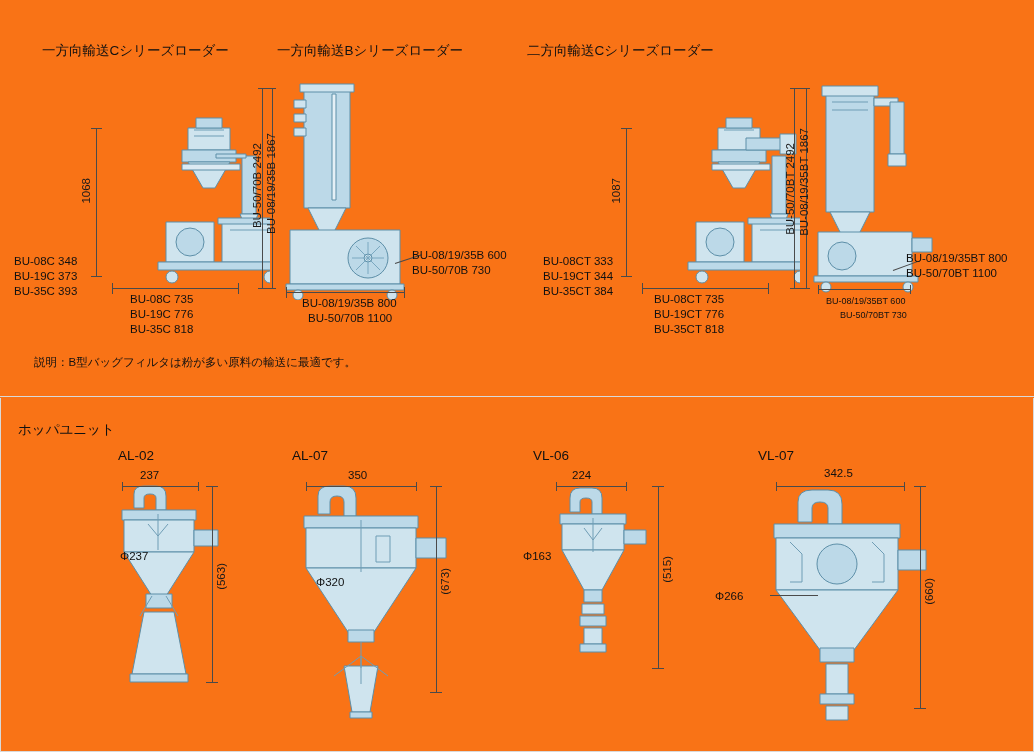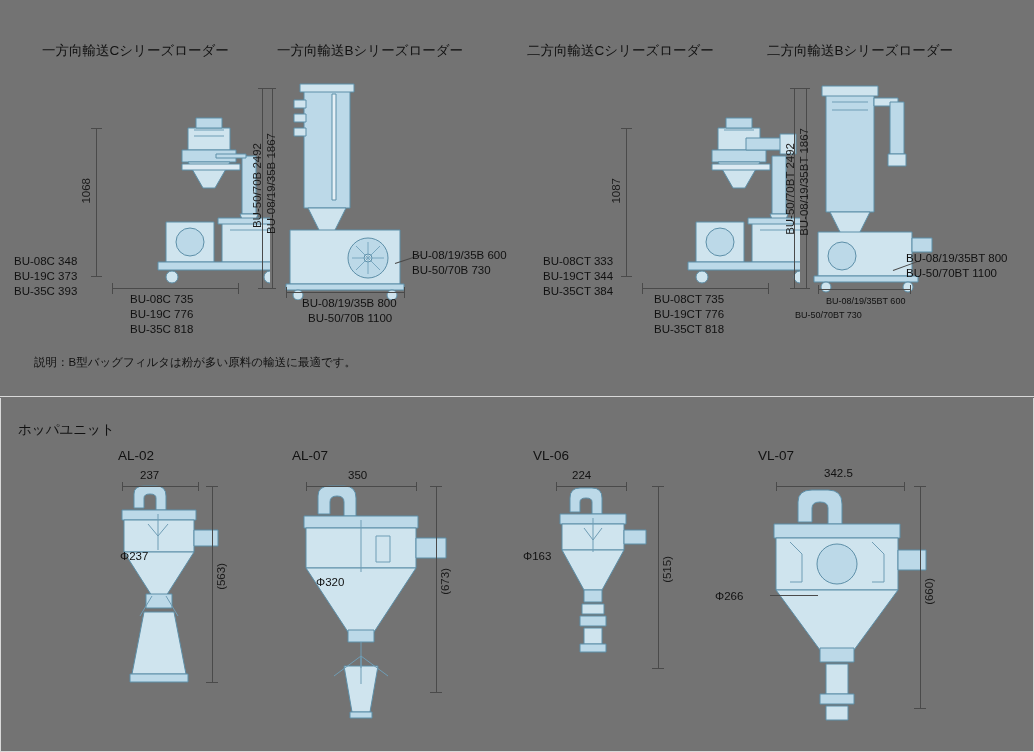--- a/index.html
+++ b/index.html
@@ -1,17 +1,17 @@
 <!DOCTYPE html>
 <html lang="ja"><head>
 <meta charset="utf-8">
 <style>
   html,body{margin:0;padding:0;background:#ffffff;}
   body{font-family:"Liberation Sans","DejaVu Sans",sans-serif;color:#1a1a1a;}
-  #page{position:relative;width:1034px;height:752px;overflow:hidden;background:#737373;}
+  #page{position:relative;width:1034px;height:752px;overflow:hidden;background:#f97316;}
 
   
   .abs{position:absolute;}
   .ttl{font-size:13.5px;color:#111;white-space:nowrap;}
   .dim{font-size:11.5px;color:#111;white-space:nowrap;line-height:1.25;}
   .dim-s{font-size:9px;color:#111;white-space:nowrap;line-height:1.3;}
   .vert{writing-mode:vertical-rl;transform:rotate(180deg);font-size:11.5px;white-space:nowrap;}
   .note{font-size:11.5px;color:#111;}
   .sec-title{font-size:13.5px;color:#111;}
   .line{background:#4a4a4a;}
@@ -162,21 +162,20 @@
   <div class="abs dim" style="left:543px;top:269px;">BU-19CT 344</div>
   <div class="abs dim" style="left:543px;top:284px;">BU-35CT 384</div>
 
   <div class="abs line" style="left:642px;top:288px;width:126px;height:1px;"></div>
   <div class="abs line" style="left:642px;top:283px;width:1px;height:11px;"></div>
   <div class="abs line" style="left:768px;top:283px;width:1px;height:11px;"></div>
   <div class="abs dim" style="left:654px;top:292px;">BU-08CT 735</div>
   <div class="abs dim" style="left:654px;top:307px;">BU-19CT 776</div>
   <div class="abs dim" style="left:654px;top:322px;">BU-35CT 818</div>
 
-  <div class="abs ttl" style="left:767px;top:42px;">二方向輸送Bシリーズローダー</div>
 
   <svg class="abs" style="left:812px;top:80px;" width="150" height="220">
     <g fill="#cfe4ee" stroke="#5d8fa8" stroke-width="1">
       <path d="M14 14 L62 14 L62 132 L14 132 Z" fill="#bcd9e8"></path>
       <path d="M10 6 L66 6 L66 16 L10 16 Z" fill="#cfe4ee"></path>
 
       <path d="M62 18 L86 18 L86 26 L62 26 Z"></path>
       <path d="M78 22 L92 22 L92 74 L78 74 Z" fill="#bcd9e8"></path>
       <path d="M76 74 L94 74 L94 86 L76 86 Z"></path>
 
@@ -204,21 +203,21 @@
   <div class="abs vert" style="left:784px;top:143px;">BU-50/70BT 2492</div>
 
   <div class="abs line" style="left:893px;top:270px;width:26px;height:1px;transform:rotate(-20deg);transform-origin:left center;"></div>
   <div class="abs dim" style="left:906px;top:251px;">BU-08/19/35BT 800</div>
   <div class="abs dim" style="left:906px;top:266px;">BU-50/70BT 1100</div>
 
   <div class="abs line" style="left:818px;top:289px;width:92px;height:1px;"></div>
   <div class="abs line" style="left:818px;top:285px;width:1px;height:9px;"></div>
   <div class="abs line" style="left:910px;top:285px;width:1px;height:9px;"></div>
   <div class="abs dim-s" style="left:826px;top:296px;">BU-08/19/35BT 600</div>
-  <div class="abs dim-s" style="left:795px;top:310px;">BU-50/70BT 730</div>
+  <div class="abs dim-s" style="left:840px;top:310px;">BU-50/70BT 730</div>
 
   <div class="abs note" style="left:34px;top:355px;">説明：B型バッグフィルタは粉が多い原料の輸送に最適です。</div>
 
   <div class="hr" style="top:396px;"></div>
 
   <div class="abs sec-title" style="left:18px;top:421px;">ホッパユニット</div>
 
   <div class="abs ttl" style="left:118px;top:448px;">AL-02</div>
 
   <svg class="abs" style="left:100px;top:480px;" width="130" height="230">

